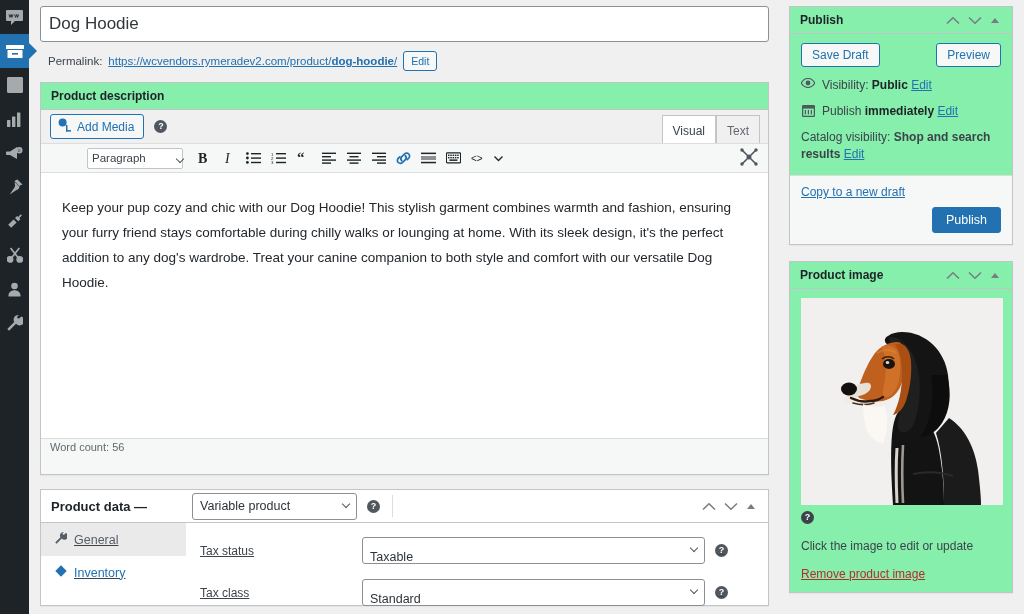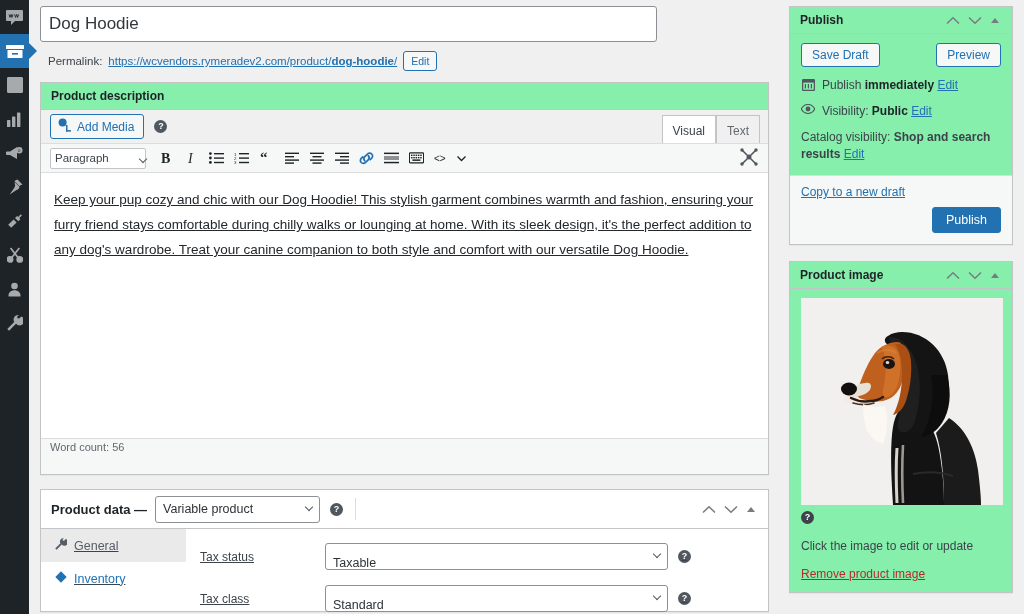--- a/index.html
+++ b/index.html
@@ -38,21 +38,21 @@
     border-color: transparent transparent transparent #2271b1;
   }
 
   
   #content { position: absolute; left: 29px; top: 0; width: 995px; height: 614px; }
   #main-col { position: absolute; left: 11px; top: 0; width: 729px; }
   #side-col { position: absolute; left: 760px; top: 0; width: 224px; }
 
   
   #title-input {
-    width: 617px; height: 36px;
+    width: 729px; height: 36px;
     border: 1px solid #8c8f94; border-radius: 3px;
     background: #fff;
     font-size: 17px; color: #32373c;
     padding: 2px 8px;
     font-family: "Liberation Sans", sans-serif;
     margin-top: 6px;
   }
   #permalink-row {
     display: flex; align-items: center; gap: 6px;
     margin: 9px 0 0 8px; font-size: 11.5px; color: #3c434a;
@@ -114,48 +114,48 @@
     background: #f6f7f7; border-top: 1px solid #ddd; border-bottom: 1px solid #ddd;
     position: relative;
   }
   #para-select {
     height: 21px; width: 96px; font-size: 11.5px;
     border: 1px solid #c3c4c7; border-radius: 2px; background: #fff;
     padding: 0 4px; color: #3c434a; margin-right: 8px;
     font-family: "Liberation Sans", sans-serif;
     appearance: none; -webkit-appearance: none;
   }
-  .sel-wrap { position: relative; display: inline-block; }
+  .sel-wrap { position: relative; display: inline-block; margin-left: 37px; }
   .sel-wrap::after {
     content: ""; position: absolute; right: 8px; top: 8px;
     width: 5px; height: 5px; border-right: 1.5px solid #50575e; border-bottom: 1.5px solid #50575e;
     transform: rotate(45deg); pointer-events: none;
   }
   .tb-btn {
     width: 25px; height: 24px; display: flex; align-items: center; justify-content: center;
     cursor: pointer; color: #1d2327;
   }
   .tb-btn svg { fill: #1d2327; }
   #fullscreen-btn { position: absolute; right: 10px; top: 4px; cursor: pointer; }
 
   #editor-body {
     height: 265px; background: #fff; padding: 14px 13px 0 13px;
     font-size: 13.5px; line-height: 25px; color: #23282d;
     overflow: hidden;
   }
-  #editor-body p { margin: 0; text-decoration: underline; }
+  #editor-body p { margin: 8px; }
   #statusbar {
     height: 36px; background: #f6f7f7; border-top: 1px solid #ddd;
     font-size: 11px; color: #646970; padding: 2px 0 0 9px;
   }
 
   
   #product-data-box { margin-top: 14px; }
   #pd-head {
-    display: flex; align-items: center; height: 39px; padding: 0 10px;
+    display: flex; align-items: center; height: 33px; padding: 0 10px;
     border-bottom: 1px solid #c3c4c7; background: #fff;
   }
   #pd-head .pd-title { font-size: 13px; font-weight: bold; color: #1d2327; margin-right: 8px; }
   #pd-type {
     height: 27px; width: 165px; font-size: 12.5px;
     border: 1px solid #8c8f94; border-radius: 3px; background: #fff;
     padding: 0 24px 0 7px; color: #2c3338;
     font-family: "Liberation Sans", sans-serif;
     appearance: none; -webkit-appearance: none;
   }
@@ -590,49 +590,49 @@
 
         <div id="publish-inner">
           <div class="btn-row">
             <button class="btn-secondary">Save Draft</button>
             <button class="btn-secondary">Preview</button>
           </div>
 
 
           <div class="misc-row">
             <span class="ico">
+              <svg width="14" height="10" viewBox="0 0 14 10">
+                  <path d="M7 0.5C3.4 0.5 0.9 3.3 0.3 5c.6 1.7 3.1 4.5 6.7 4.5s6.1-2.8 6.7-4.5C13.1 3.3 10.6.5 7 .5z" fill="none" stroke="#50575e" stroke-width="1.2"></path>
+                  <circle cx="7" cy="5" r="2.4" fill="#50575e"></circle>
+                </svg>
+            </span>
+            <span>
+              <span>Visibility:</span>
+              <b>Public</b>
+              <a>Edit</a>
+            </span>
+          </div>
+
+          <div class="misc-row">
+            <span class="ico">
               <svg width="13" height="13" viewBox="0 0 13 13">
                   <rect x="0.6" y="1.6" width="11.8" height="10.8" rx="1" fill="none" stroke="#50575e" stroke-width="1.3"></rect>
                   <rect x="0.6" y="1.6" width="11.8" height="3" fill="#50575e"></rect>
                   <rect x="2.8" y="6" width="1.2" height="4.4" fill="#50575e"></rect>
                   <rect x="5.8" y="6" width="1.2" height="4.4" fill="#50575e"></rect>
                   <rect x="8.8" y="6" width="1.2" height="4.4" fill="#50575e"></rect>
                 </svg>
             </span>
             <span>
               <span>Publish</span>
               <b>immediately</b>
               <a>Edit</a>
             </span>
           </div>
 
-          <div class="misc-row">
-            <span class="ico">
-              <svg width="14" height="10" viewBox="0 0 14 10">
-                  <path d="M7 0.5C3.4 0.5 0.9 3.3 0.3 5c.6 1.7 3.1 4.5 6.7 4.5s6.1-2.8 6.7-4.5C13.1 3.3 10.6.5 7 .5z" fill="none" stroke="#50575e" stroke-width="1.2"></path>
-                  <circle cx="7" cy="5" r="2.4" fill="#50575e"></circle>
-                </svg>
-            </span>
-            <span>
-              <span>Visibility:</span>
-              <b>Public</b>
-              <a>Edit</a>
-            </span>
-          </div>
-
           <div id="catalog-row">
             <span>Catalog visibility:</span>
             <b>Shop and search results</b>
             <a class="lnk">Edit</a>
           </div>
         </div>
 
         <div id="publish-footer">
           <a class="lnk">Copy to a new draft</a>
           <button class="btn-primary">Publish</button>

